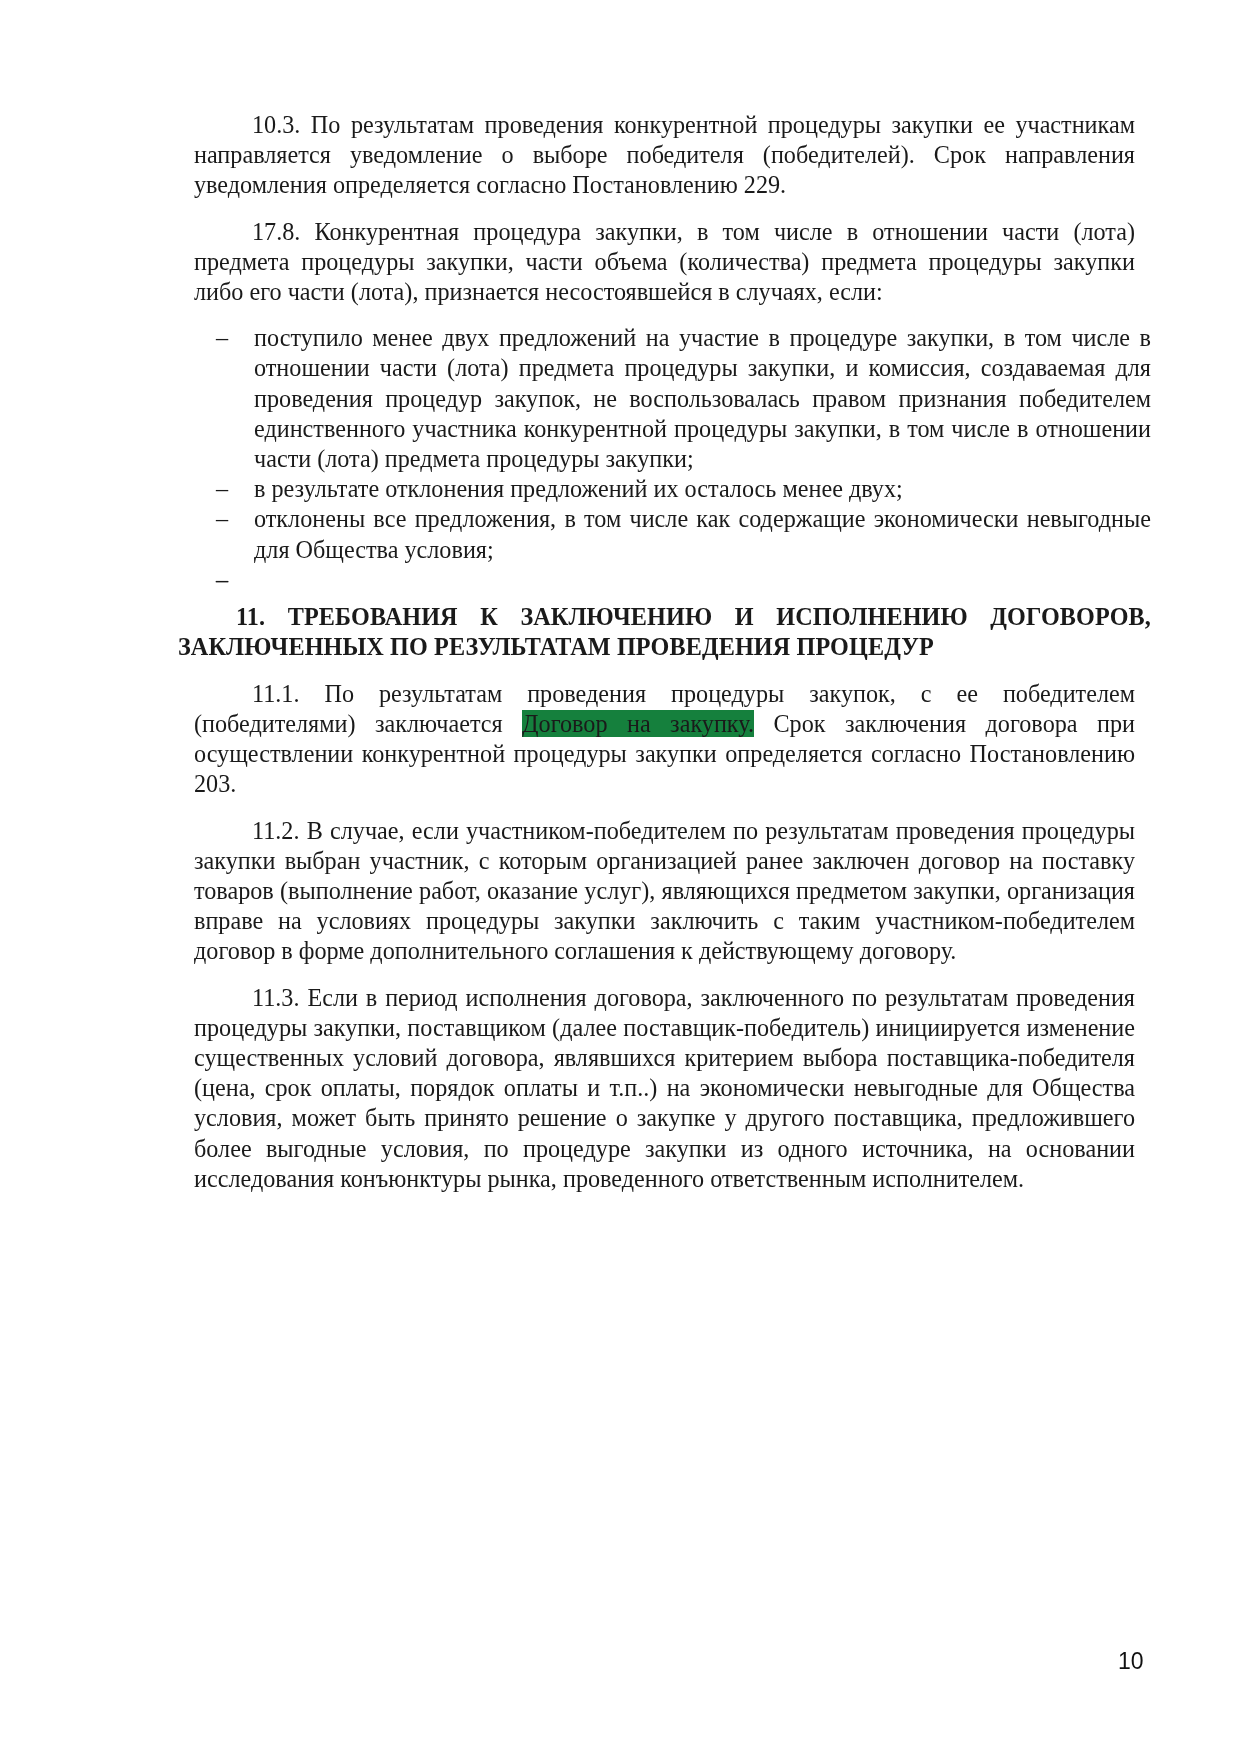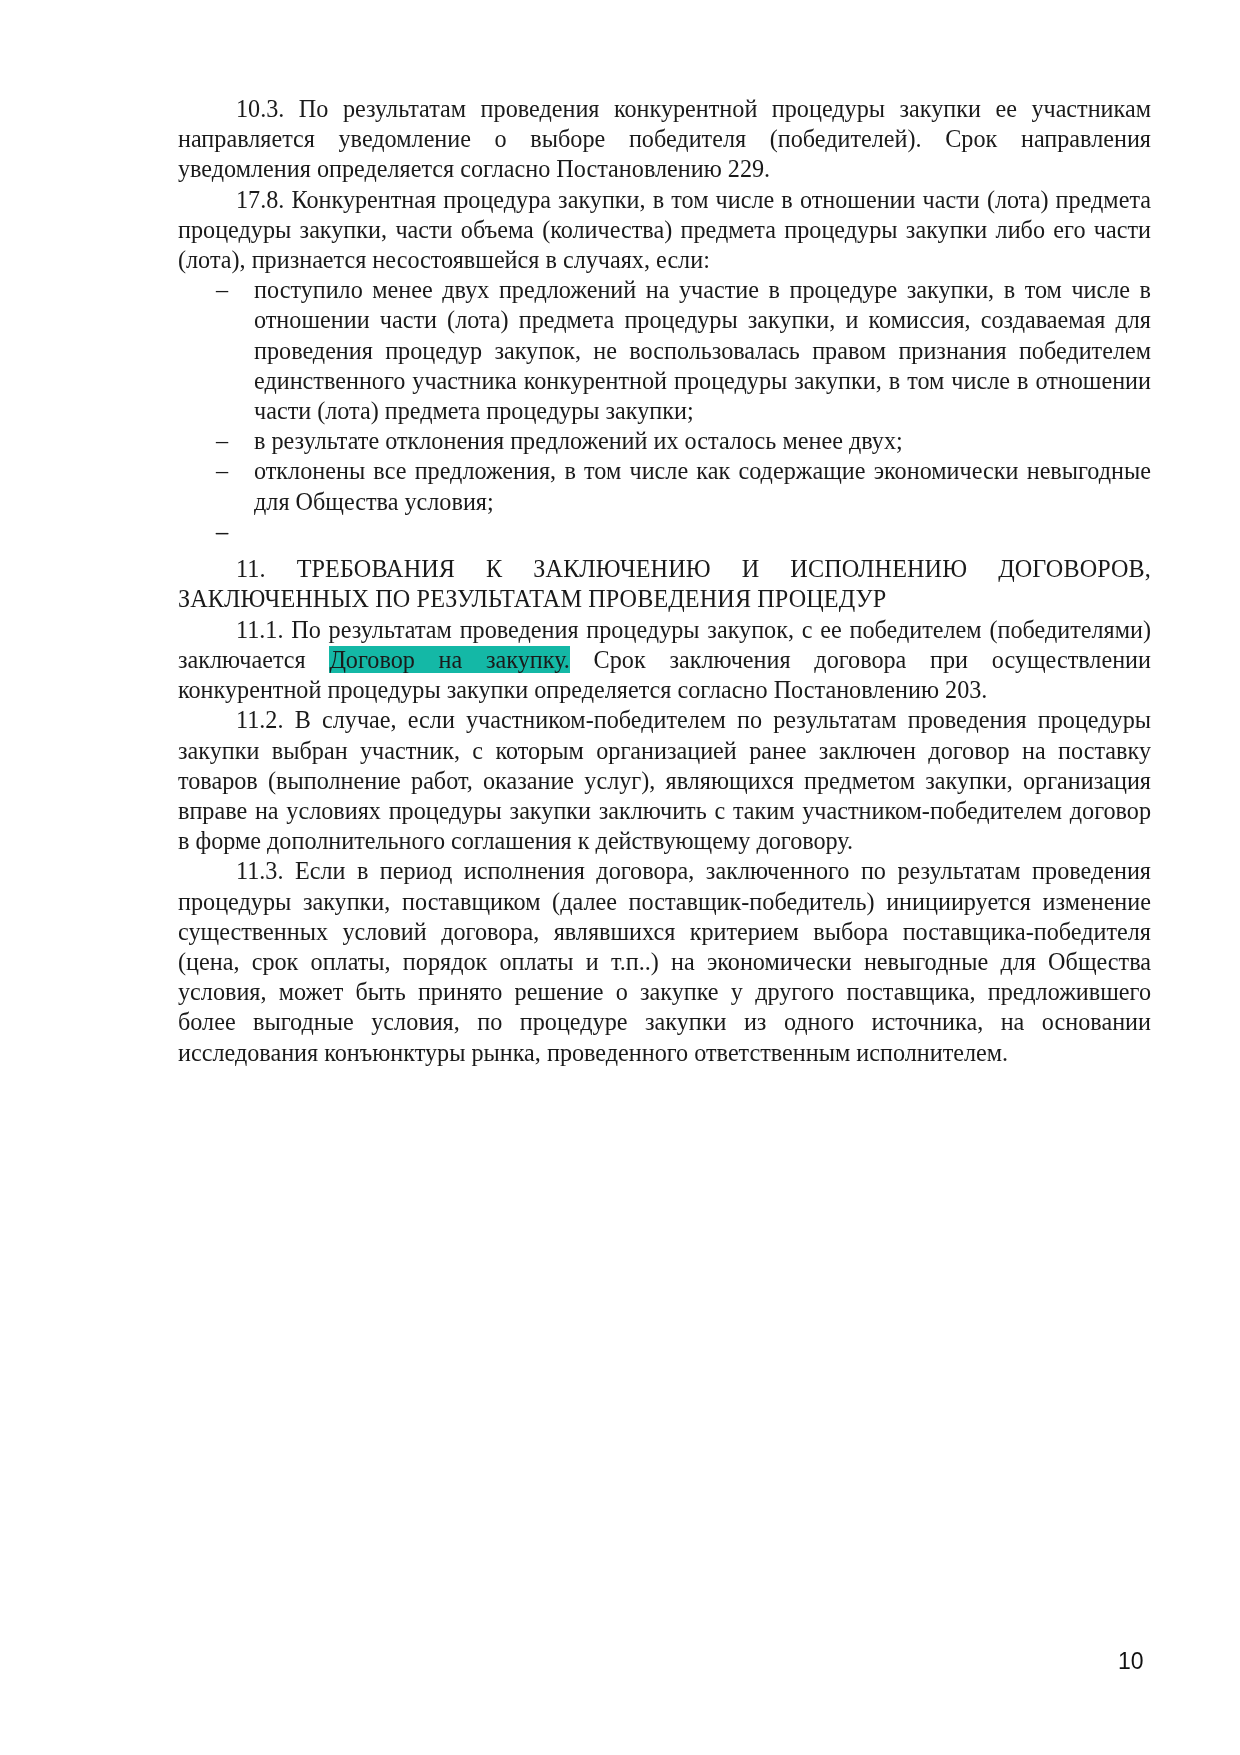--- a/index.html
+++ b/index.html
@@ -2,29 +2,29 @@
 <html><head>
 <meta charset="utf-8">
 <style>
   html, body { margin: 0; padding: 0; background: #ffffff; }
   body { width: 1240px; height: 1755px; position: relative; overflow: hidden; }
   .page {
     position: absolute; left: 178px; top: 94px; width: 973px;
     font-family: "Liberation Serif", "DejaVu Serif", serif;
     font-size: 24.2px; line-height: 30.2px; color: #1a1a1a;
   }
-  .para { margin: 0; text-align: justify; text-indent: 58px; }
+  .para { margin: 16px; text-align: justify; text-indent: 58px; }
   .list { margin: 0; padding: 0; list-style: none; }
   .list li { position: relative; padding-left: 76px; text-align: justify; }
   .dash { position: absolute; left: 38px; top: 0; }
   .heading {
-    margin: 37px 0 0 0; font-weight: normal; text-align: justify;
+    margin: 37px 0 0 0; font-weight: bold; text-align: justify;
     text-indent: 58px; line-height: 30.5px; letter-spacing: 0.1px;
   }
-  .hl { background: #14b8a6; }
+  .hl { background: #15803d; }
   .page-number {
     position: absolute; left: 1118px; top: 1648px;
     font-family: "Liberation Sans", "DejaVu Sans", sans-serif;
     font-size: 23px; color: #111;
   }
 </style>
 </head>
 <body>
 
 <div class="page">

